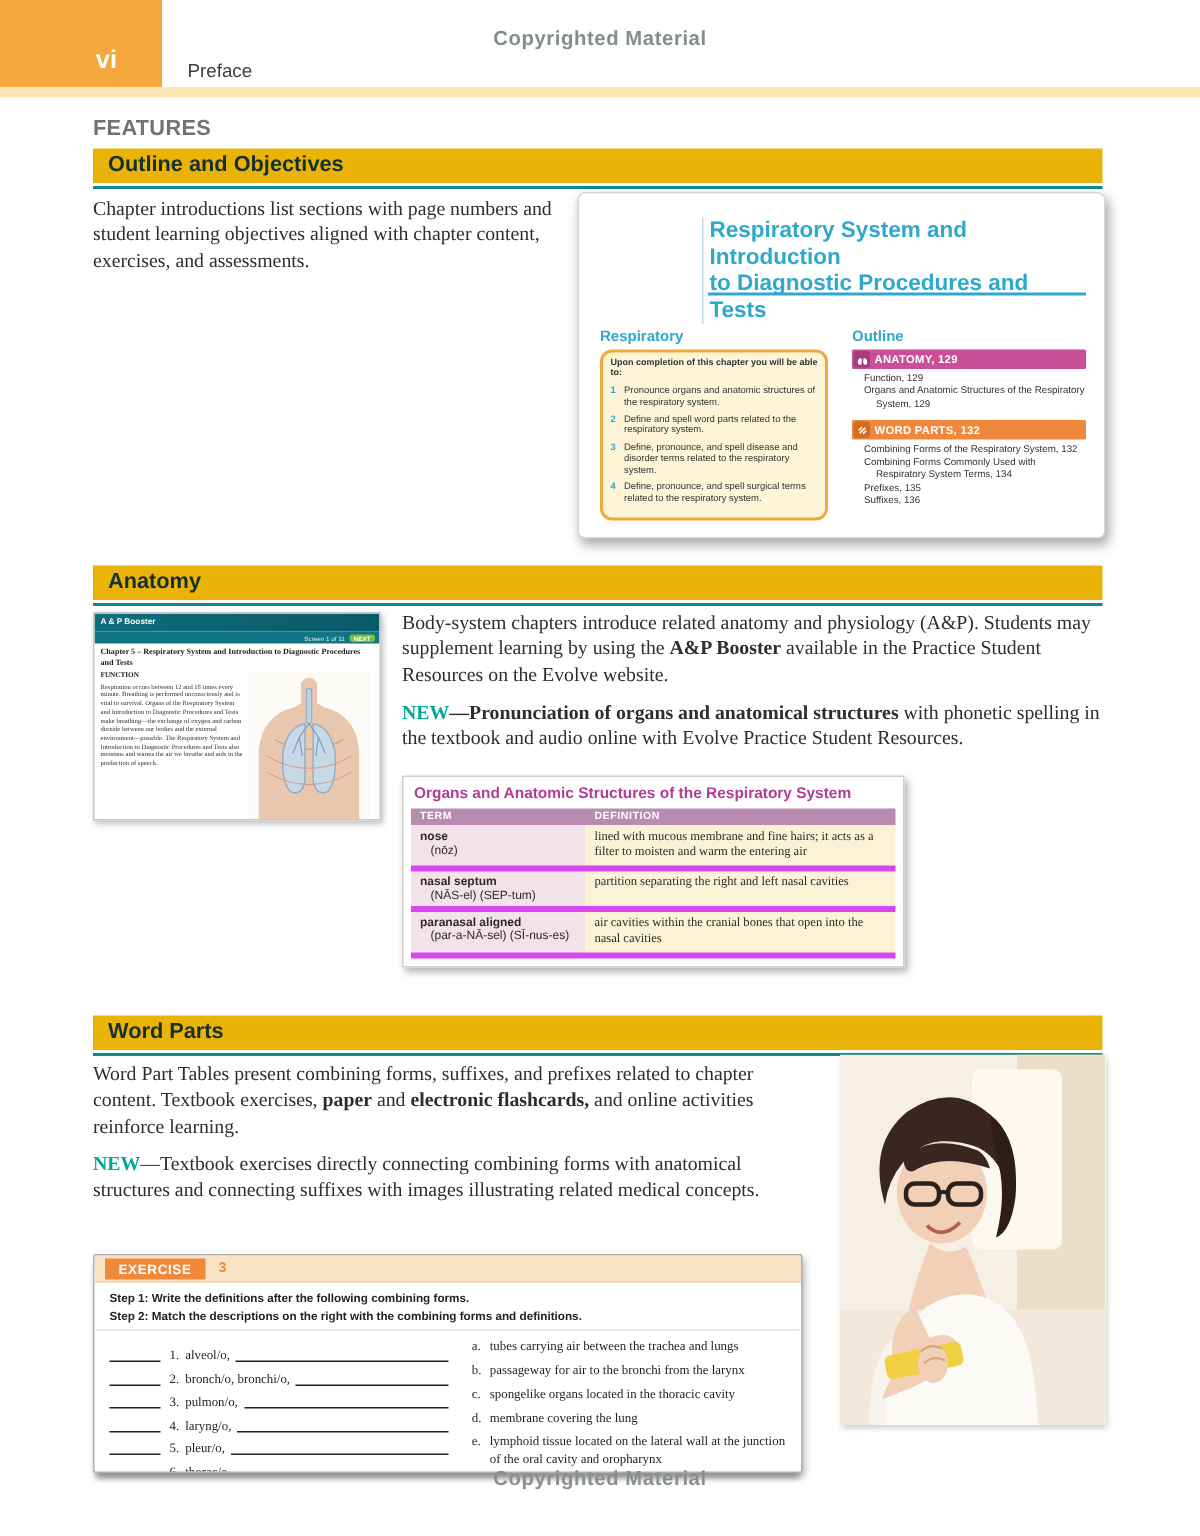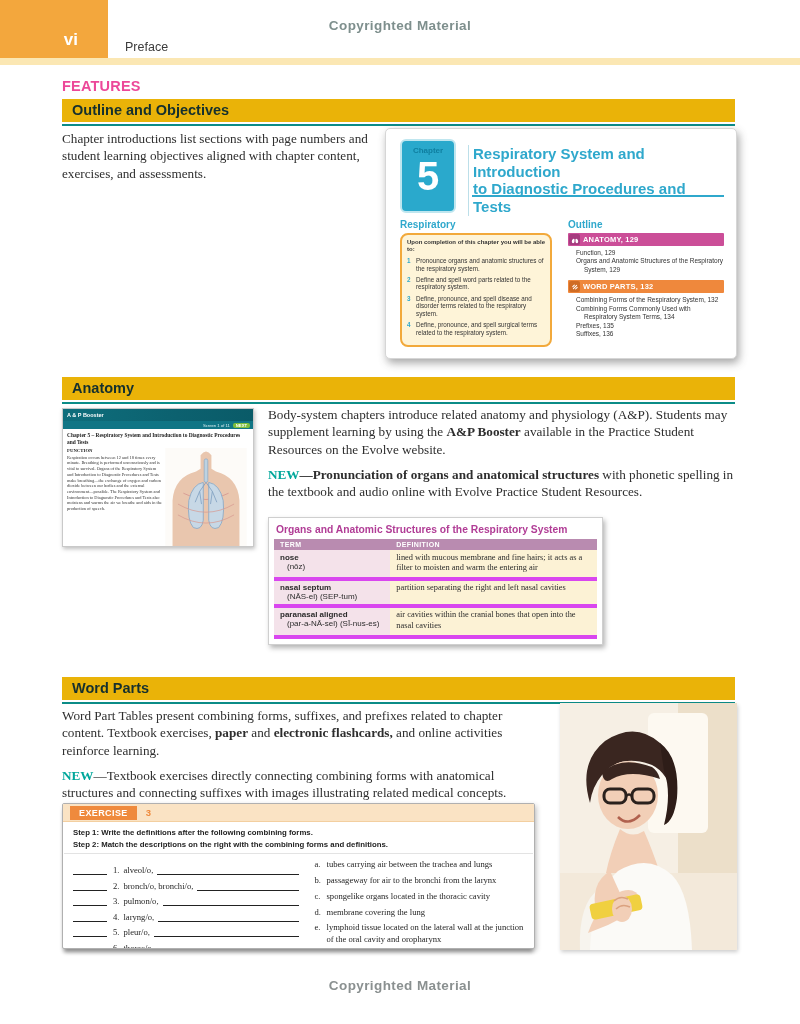--- a/index.html
+++ b/index.html
@@ -7,21 +7,21 @@
         font-family:"Liberation Sans",sans-serif;color:#2f2f2f;}
 
   
   .copyright-top{position:absolute;top:18px;left:0;width:100%;text-align:center;
     font-weight:bold;font-size:13.5px;color:#7e8f8d;letter-spacing:.4px;}
   .page-tab{position:absolute;top:0;left:0;width:108px;height:58px;background:#f3a73d;}
   .page-num{position:absolute;right:30px;bottom:8px;color:#fff;font-weight:bold;font-size:17px;}
   .header-title{position:absolute;top:40px;left:125px;font-size:12.5px;color:#3c3c3c;}
   .yellow-rule{position:absolute;top:58px;left:0;width:800px;height:7px;background:#fbe7b3;}
 
-  .features{position:absolute;top:78px;left:62px;font-size:14.5px;font-weight:bold;color:#ec4899;letter-spacing:.2px;}
+  .features{position:absolute;top:78px;left:62px;font-size:14.5px;font-weight:bold;color:#737373;letter-spacing:.2px;}
 
   
   .sec-h{position:absolute;left:62px;width:673px;}
   .sec-h .bar{background:#eab308;padding:3px 10px 4px;font-weight:bold;font-size:14.5px;color:#15302e;}
   .sec-h .rule{height:2px;background:#0b8c87;margin-top:2px;}
   .para{position:absolute;font-family:"Liberation Serif",serif;font-size:13.2px;line-height:1.32;color:#2e2e2e;}
   .new-tag{color:#00a79b;font-weight:bold;}
 
   
   .chap-card{position:absolute;left:385px;top:128px;width:350px;height:229px;background:#fff;
@@ -75,21 +75,21 @@
   .organs .title{color:#b13d96;font-weight:bold;font-size:10.3px;padding:1px 2px 4px;}
   .organs table{width:100%;border-collapse:collapse;}
   .organs th{background:#b98bb0;color:#fff;font-size:7px;text-align:left;padding:2px 6px;letter-spacing:.4px;}
   .organs td{vertical-align:top;border-bottom:4px solid #d946ef;padding:2.5px 6px;}
   .organs td.term{background:#f4e2ea;width:36%;font-size:8px;color:#2b2b2b;}
   .organs td.term .t{font-weight:bold;}
   .organs td.term .p{padding-left:7px;}
   .organs td.def{background:#fcf2d5;font-family:"Liberation Serif",serif;font-size:8.4px;color:#2b2b2b;line-height:1.3;}
 
   
-  .exercise{position:absolute;left:62px;top:803px;width:473px;height:146px;background:#fff;
+  .exercise{position:absolute;left:62px;top:836px;width:473px;height:146px;background:#fff;
     border:1px solid #b0b0b0;border-radius:2px;box-shadow:0 5px 4px -2px #8f8f8f,2px 2px 5px rgba(0,0,0,.2);
     box-sizing:border-box;overflow:hidden;}
   .ex-head{height:17px;background:#fae3c4;display:flex;align-items:center;padding-left:7px;
     border-bottom:1px solid #f3cfa0;}
   .ex-badge{background:#ef8a3d;color:#fff;font-weight:bold;font-size:9px;padding:2px 9px;letter-spacing:.4px;}
   .ex-num{color:#ef8a3d;font-weight:bold;font-size:9.5px;margin-left:9px;}
   .ex-steps{padding:5px 9px 3px;font-size:7.8px;font-weight:bold;color:#232323;line-height:1.5;
     border-bottom:1px solid #e3e3e3;margin:0 1px;}
   .ex-body{display:flex;gap:16px;padding:5px 10px 0;}
   .ex-left{width:50%;font-family:"Liberation Serif",serif;font-size:8.6px;color:#1f1f1f;}
@@ -123,24 +123,20 @@
   <div class="features">FEATURES</div>
 
   <div class="sec-h" style="top:99px;">
     <div class="bar">Outline and Objectives</div>
     <div class="rule"></div>
   </div>
 
   <div class="para" style="left:62px;top:130px;width:315px;">Chapter introductions list sections with page numbers and student learning objectives aligned with chapter content, exercises, and assessments.</div>
 
   <div class="chap-card">
-    <div class="chap-box">
-      <div class="lbl">Chapter</div>
-      <div class="num">5</div>
-    </div>
     <div class="chap-title">
       <div>Respiratory System and Introduction</div>
       <div>to Diagnostic Procedures and Tests</div>
     </div>
     <div class="chap-title-rule"></div>
 
     <div class="col-head" style="left:14px;">Respiratory</div>
     <div class="obj-box">
       <div class="obj-intro">Upon completion of this chapter you will be able to:</div>
       <div>

